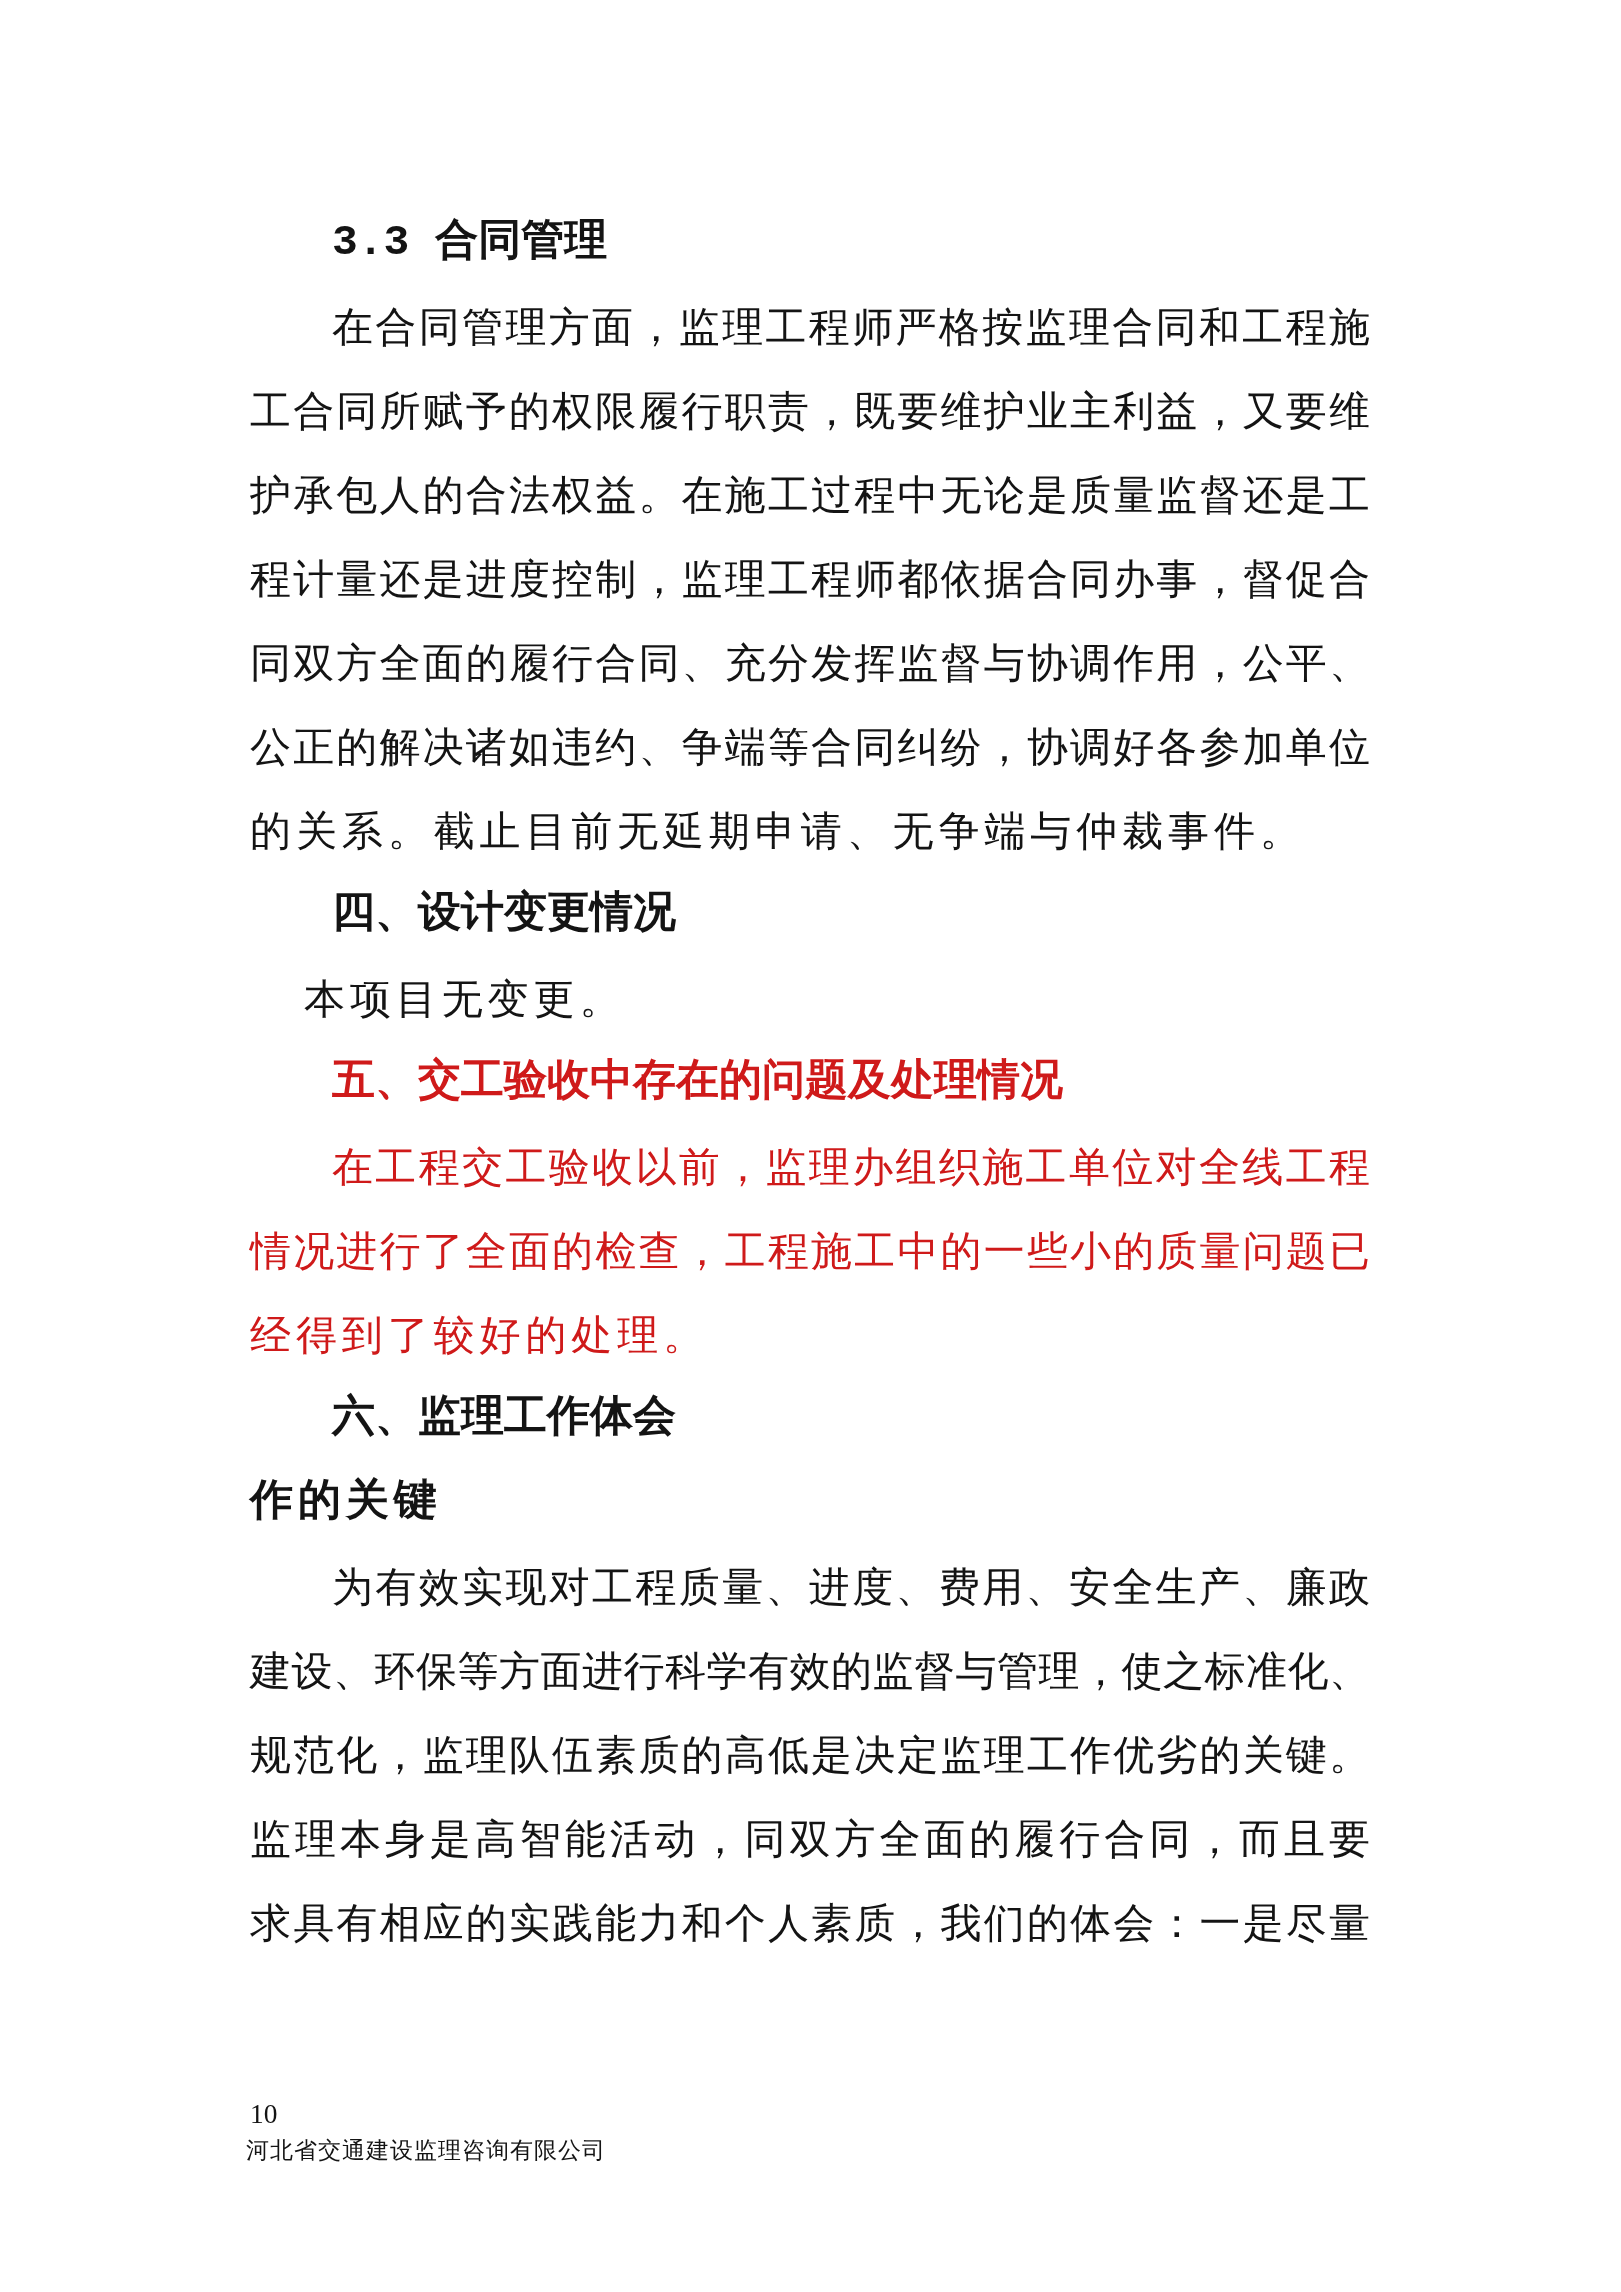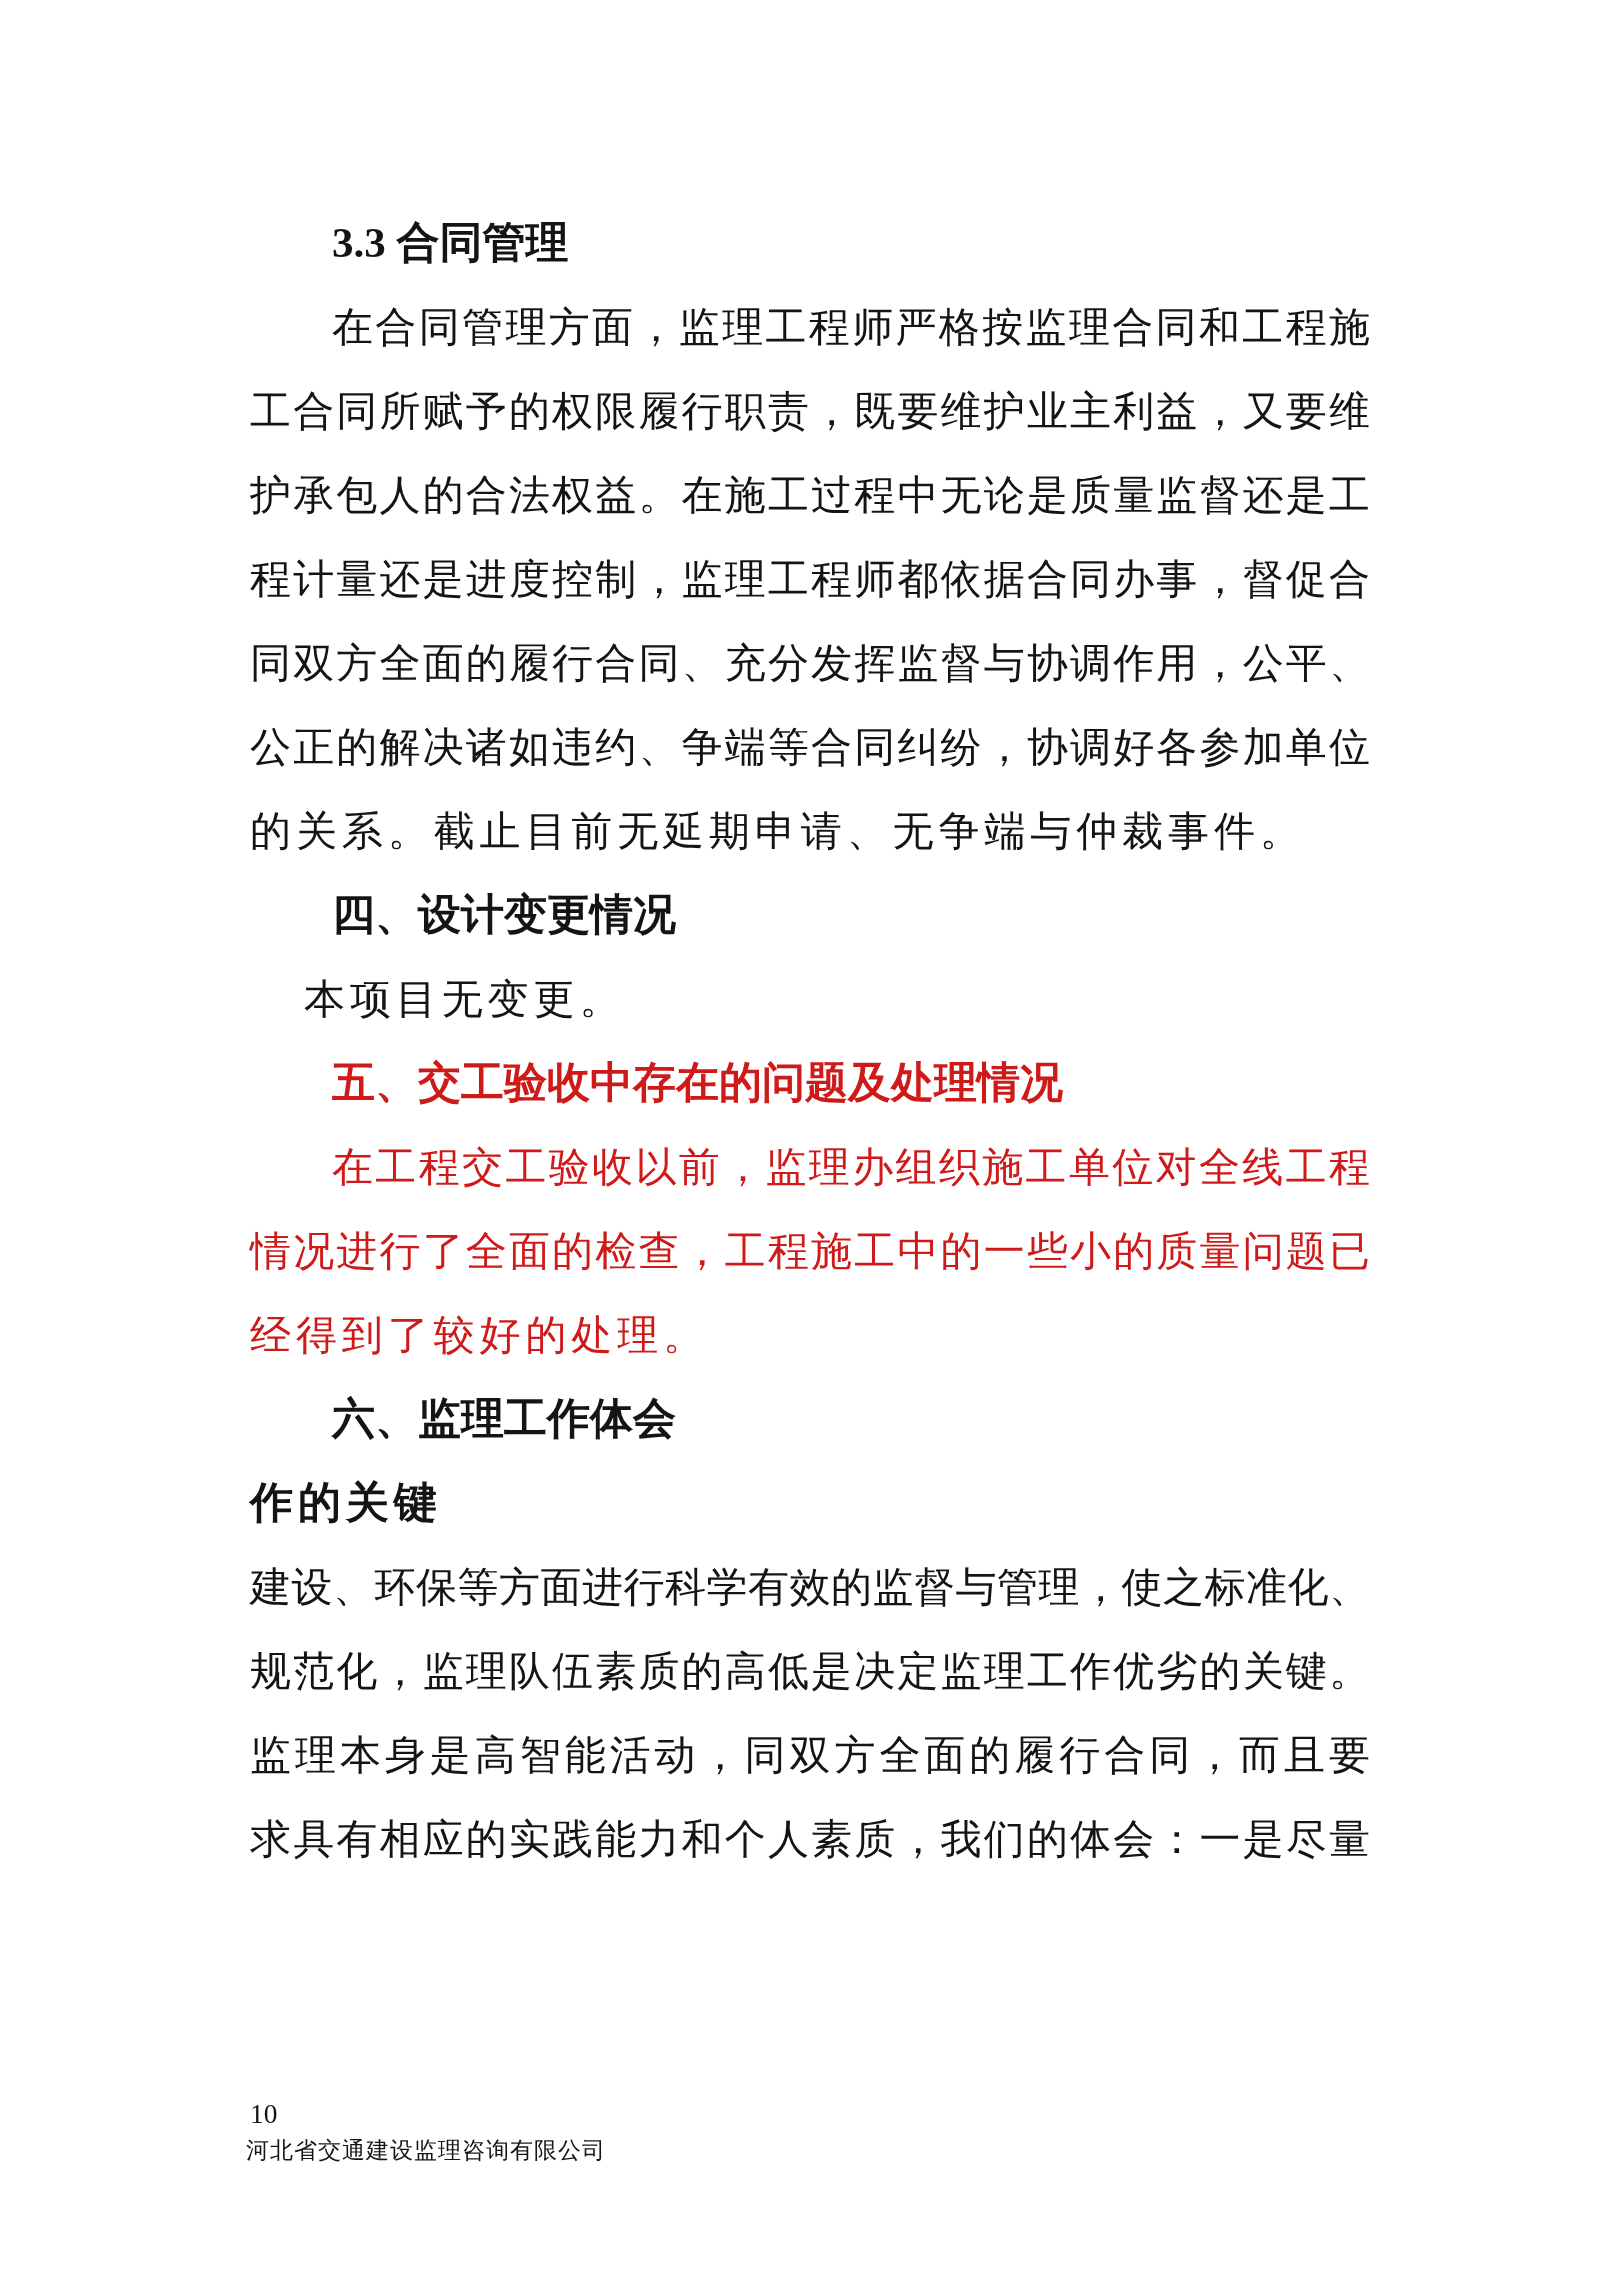--- a/index.html
+++ b/index.html
@@ -34,20 +34,21 @@
     text-align-last: justify;
   }
   
   .ll {
     letter-spacing: 4.9px;
   }
   
   .hd {
     font-weight: bold;
     font-size: 43px;
+    font-family: Liberation Mono, monospace;
   }
   .ind   { text-indent: 82px; }  
   .ind-sm{ text-indent: 54px; }  
   .red   { color: #cf1a1a; }
   .gap-before { margin-top: 15.7px; }
 
   .footer-pagenum {
     position: absolute;
     left: 250px;
     top: 2098px;
@@ -87,20 +88,21 @@
 
     <div class="line hd ind red">五、交工验收中存在的问题及处理情况</div>
     <div class="line jl ind red">在工程交工验收以前，监理办组织施工单位对全线工程</div>
     <div class="line jl red">情况进行了全面的检查，工程施工中的一些小的质量问题已</div>
     <div class="line ll red">经得到了较好的处理。</div>
 
     <div class="line hd ind">六、监理工作体会</div>
 
     <div class="line hd ll">作的关键</div>
 
+    <div class="line jl ind">为有效实现对工程质量、进度、费用、安全生产、廉政</div>
     <div class="line jl">建设、环保等方面进行科学有效的监督与管理，使之标准化、</div>
     <div class="line jl">规范化，监理队伍素质的高低是决定监理工作优劣的关键。</div>
     <div class="line jl">监理本身是高智能活动，同双方全面的履行合同，而且要</div>
     <div class="line jl">求具有相应的实践能力和个人素质，我们的体会：一是尽量</div>
 
   </div>
 
   <div class="footer-pagenum">10</div>
   <div class="footer-company">河北省交通建设监理咨询有限公司</div>
 </div>

